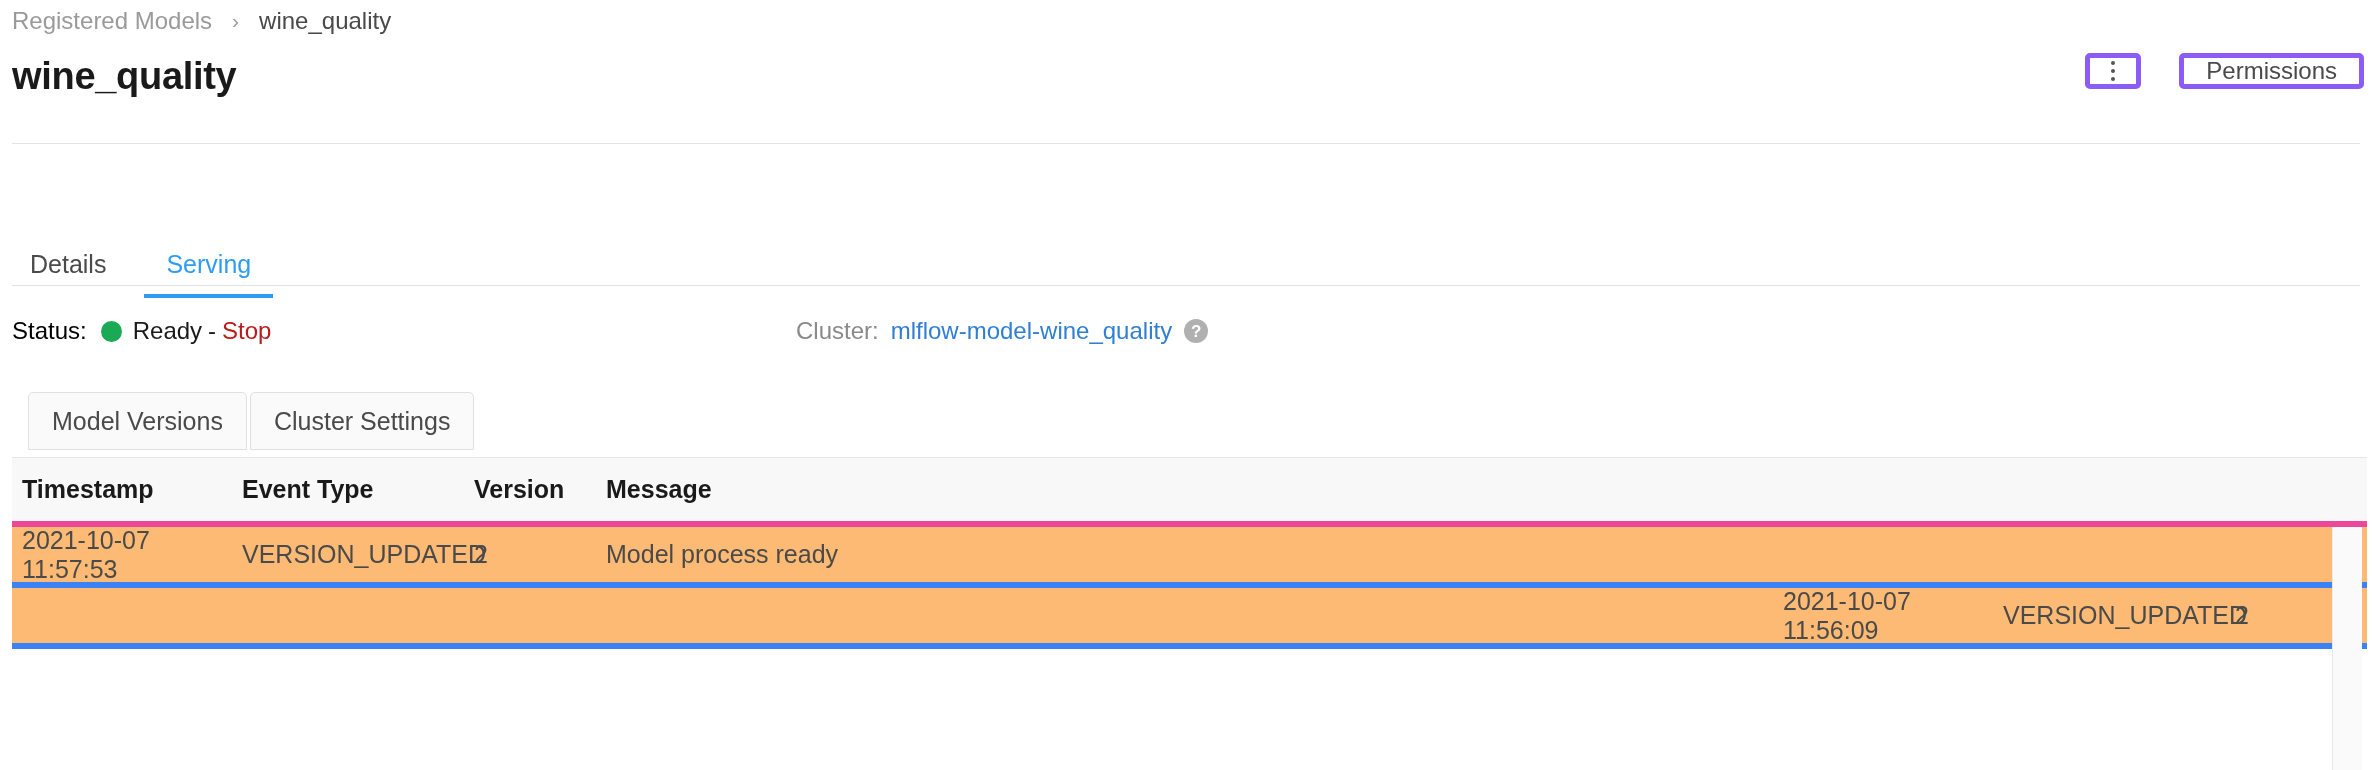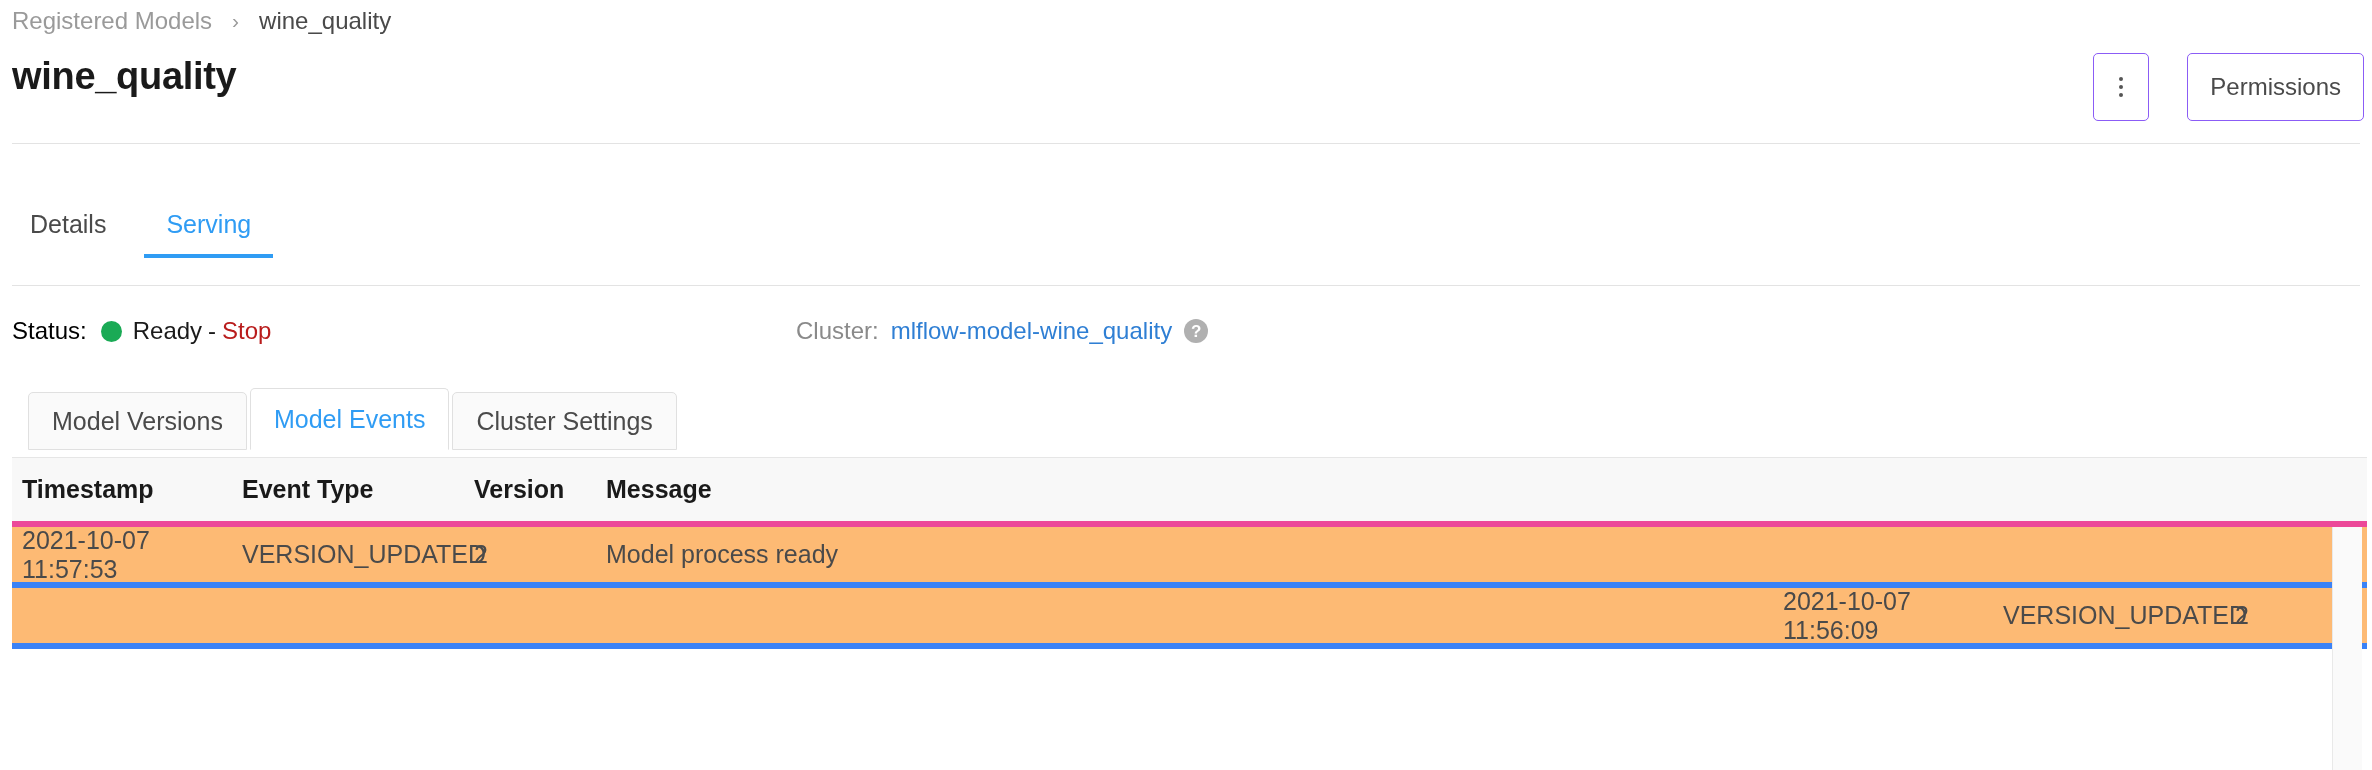--- a/index.html
+++ b/index.html
@@ -65,22 +65,22 @@
 
   .header-actions {
     position: absolute;
     right: 8px;
     top: 1px;
     display: flex;
     align-items: center;
     gap: 13px;
   }
   .btn {
-    height: 68px;
-    border: 1px solid #8b5cf6;
+    height: 36px;
+    border: 5px solid #8b5cf6;
     border-radius: 5px;
     background: #ffffff;
     color: #4a4a4a;
     font-family: "Liberation Sans", sans-serif;
     font-size: 24px;
     display: flex;
     align-items: center;
     justify-content: center;
     cursor: pointer;
     margin-left: 25px;
@@ -122,21 +122,21 @@
   .main-tab {
     position: relative;
     font-size: 25px;
     line-height: 32px;
     color: #4a4a4a;
     padding: 0 22px 18px 22px;
     cursor: pointer;
     white-space: nowrap;
   }
   .main-tab:first-child { padding-left: 18px; }
-  .main-tab.active { color: #2f9cf4; }
+  .main-tab.active { color: #2f9cf4; margin-top: 40px; }
   .main-tab.active::after {
     content: "";
     position: absolute;
     left: 0;
     right: 0;
     bottom: 0;
     height: 4px;
     background: #2f9cf4;
   }
   .main-tabs-underline {
@@ -322,21 +322,20 @@
   </div>
 
   <div class="cluster-row">
     <span class="cluster-label">Cluster:</span>
     <span class="cluster-link">mlflow-model-wine_quality</span>
     <span class="help-icon">?</span>
   </div>
 
   <div class="sub-tabs">
     <div class="sub-tab">Model Versions</div>
-    <div class="sub-tab active">Model Events</div>
     <div class="sub-tab">Cluster Settings</div>
   </div>
 
   <div class="table">
 
     <div class="table-head">
       <div class="cell col-timestamp">Timestamp</div>
       <div class="cell col-event">Event Type</div>
       <div class="cell col-version">Version</div>
       <div class="cell col-message">Message</div>

